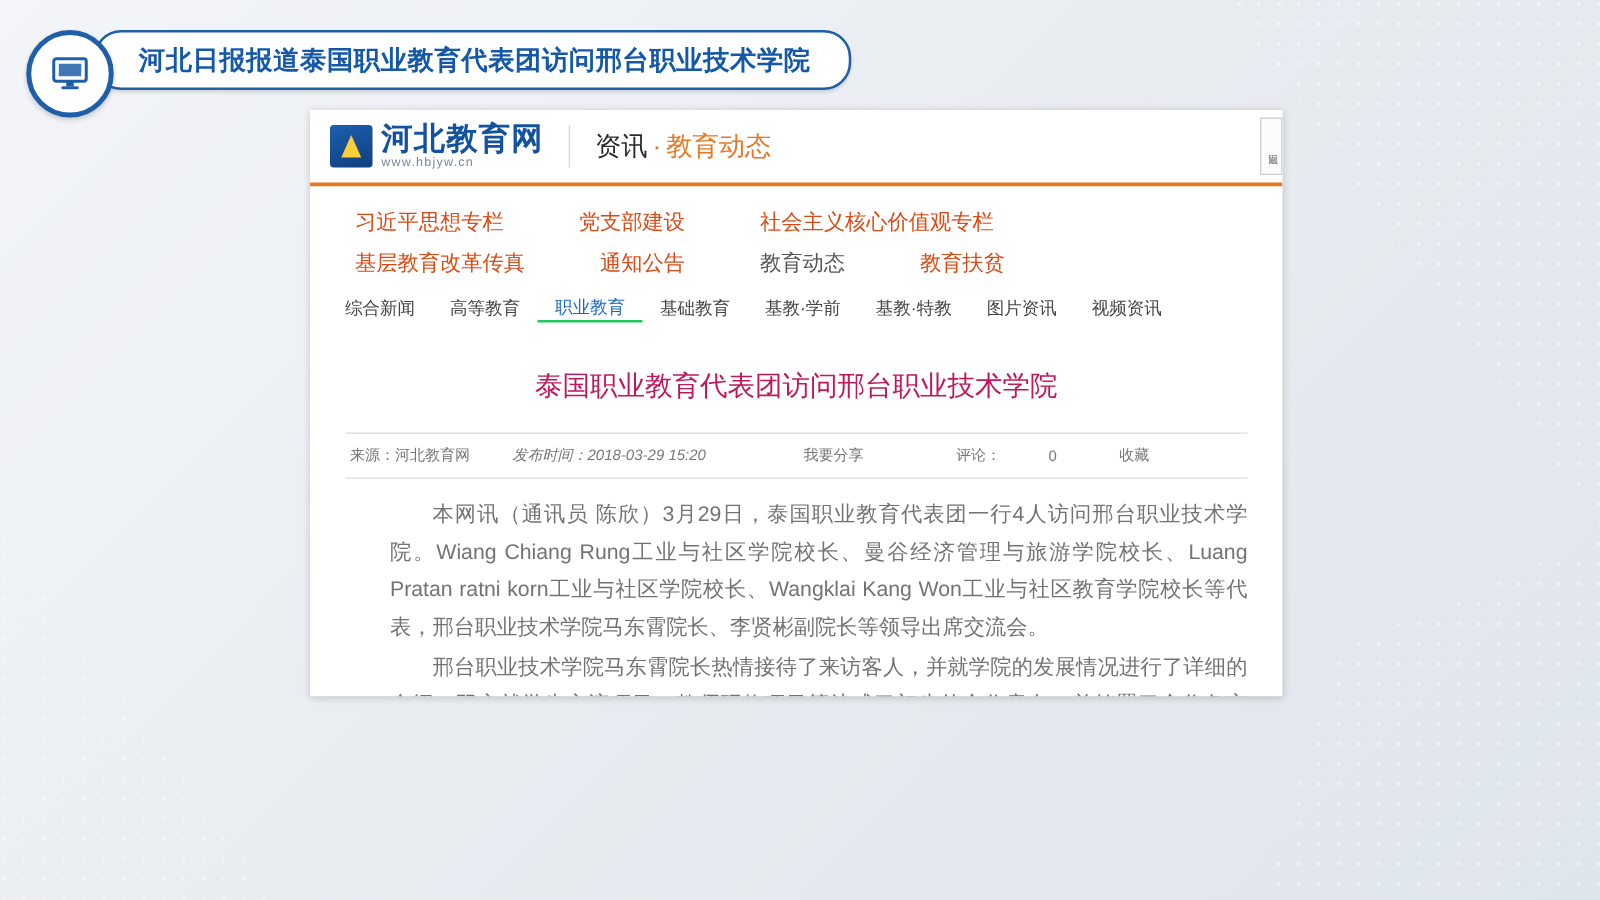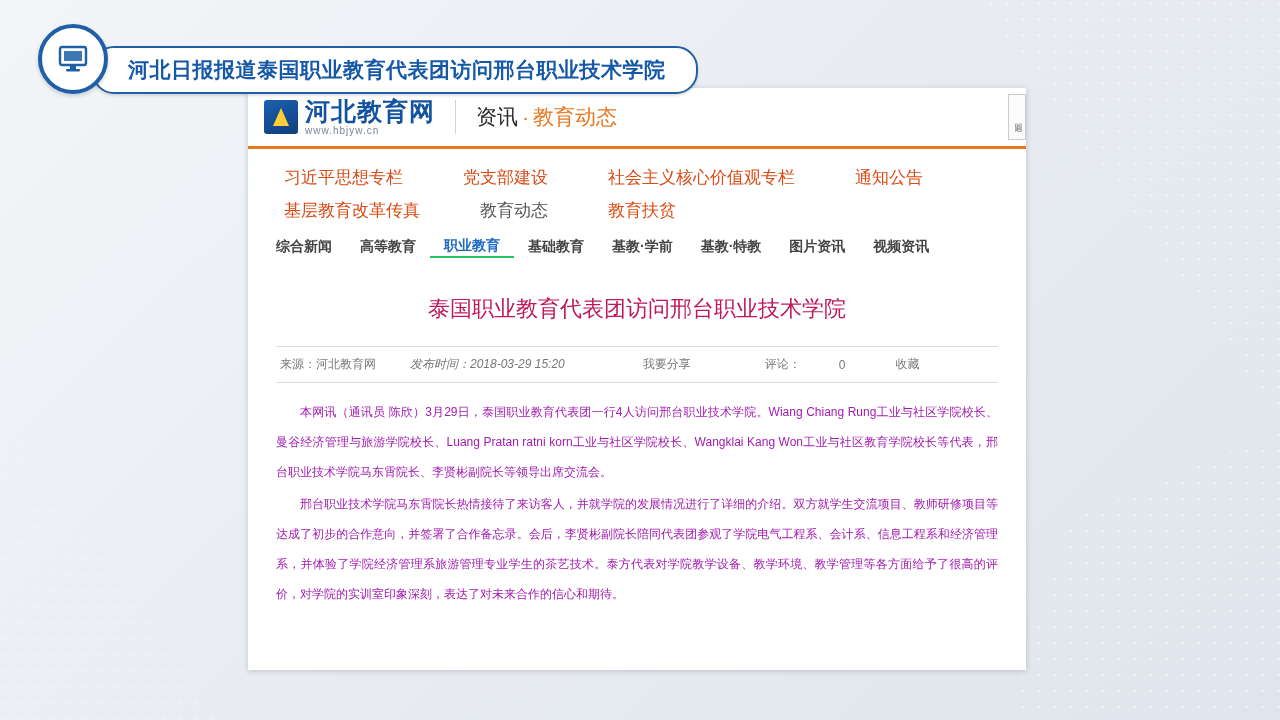--- a/index.html
+++ b/index.html
@@ -35,24 +35,24 @@
     top: 300px;
     left: 0;
     width: 260px;
     height: 420px;
     opacity: 0.35;
   }
 
   
   .title-wrap {
     position: absolute;
-    left: 38px;
+    left: 21px;
     top: 24px;
     display: flex;
-    align-items: flex-end;
+    align-items: flex-start;
     z-index: 6;
   }
   .title-badge {
     width: 62px;
     height: 62px;
     border-radius: 50%;
     background: #ffffff;
     border: 4px solid #1f5fa8;
     box-shadow: 0 2px 4px rgba(0,0,0,0.18);
     display: flex;
@@ -79,21 +79,21 @@
     letter-spacing: 0.5px;
     white-space: nowrap;
   }
 
   
   .shot {
     position: absolute;
     left: 248px;
     top: 88px;
     width: 778px;
-    height: 582px;
+    height: 469px;
     background: #ffffff;
     box-shadow: 0 1px 6px rgba(0,0,0,0.18);
     overflow: hidden;
   }
 
   
   .site-head {
     height: 58px;
     display: flex;
     align-items: center;
@@ -177,21 +177,20 @@
     white-space: nowrap;
   }
   .nav-main a.row2 { color: #555555; }
   .nav-main a.row2.active { color: #d94b16; }
 
   .nav-sub {
     display: flex;
     align-items: center;
     padding: 6px 14px 10px 14px;
     flex-wrap: wrap;
-    font-weight: bold;
   }
   .nav-sub a {
     font-size: 14px;
     color: #444444;
     text-decoration: none;
     padding: 2px 14px;
     white-space: nowrap;
   }
   .nav-sub a.active {
     color: #1a69c4;
@@ -220,24 +219,25 @@
     color: #777777;
   }
   .meta-bar .m-src { margin-right: 34px; }
   .meta-bar .m-time { margin-right: 78px; font-style: italic; }
   .meta-bar .m-share { margin-right: 74px; }
   .meta-bar .m-cmt-label { margin-right: 38px; }
   .meta-bar .m-cmt-num { margin-right: 50px; }
 
   .art-body {
     margin-top: 14px;
-    font-size: 12px;
+    font-size: 17px;
     line-height: 30px;
-    color: #a21caf;
+    color: #737373;
     text-align: justify;
+    margin-left: 36px;
   }
   .art-body p { margin: 0 0 2px 0; text-indent: 2em; }
 
   
   .card-scroll {
     position: absolute;
     right: 0;
     top: 0;
     width: 0;
     height: 100%;
@@ -295,22 +295,22 @@
       <div class="head-section">
         <span>资讯</span><span class="dot">·</span><span class="accent">教育动态</span>
       </div>
       <div class="head-right-box">返回</div>
     </div>
 
     <div class="nav-main">
       <a href="#">习近平思想专栏</a>
       <a href="#">党支部建设</a>
       <a href="#">社会主义核心价值观专栏</a>
+      <a href="#">基层教育改革传真</a>
       <a href="#">通知公告</a>
-      <a href="#">基层教育改革传真</a>
       <a href="#" class="row2">教育动态</a>
       <a href="#" class="row2 active">教育扶贫</a>
     </div>
 
     <div class="nav-sub">
       <a href="#">综合新闻</a>
       <a href="#">高等教育</a>
       <a href="#" class="active">职业教育</a>
       <a href="#">基础教育</a>
       <a href="#">基教·学前</a>

